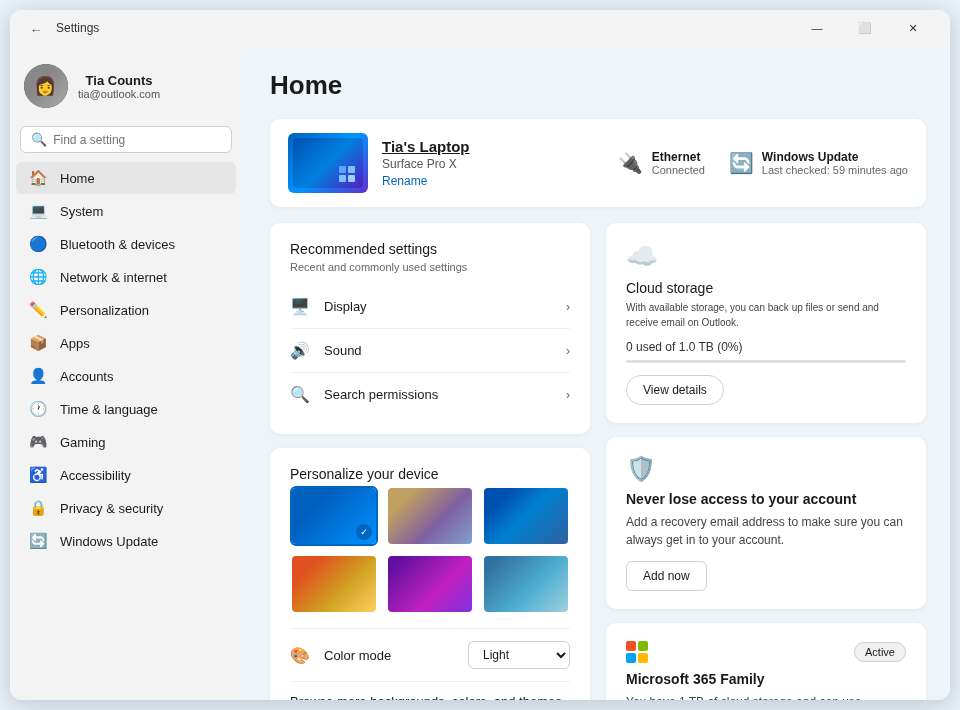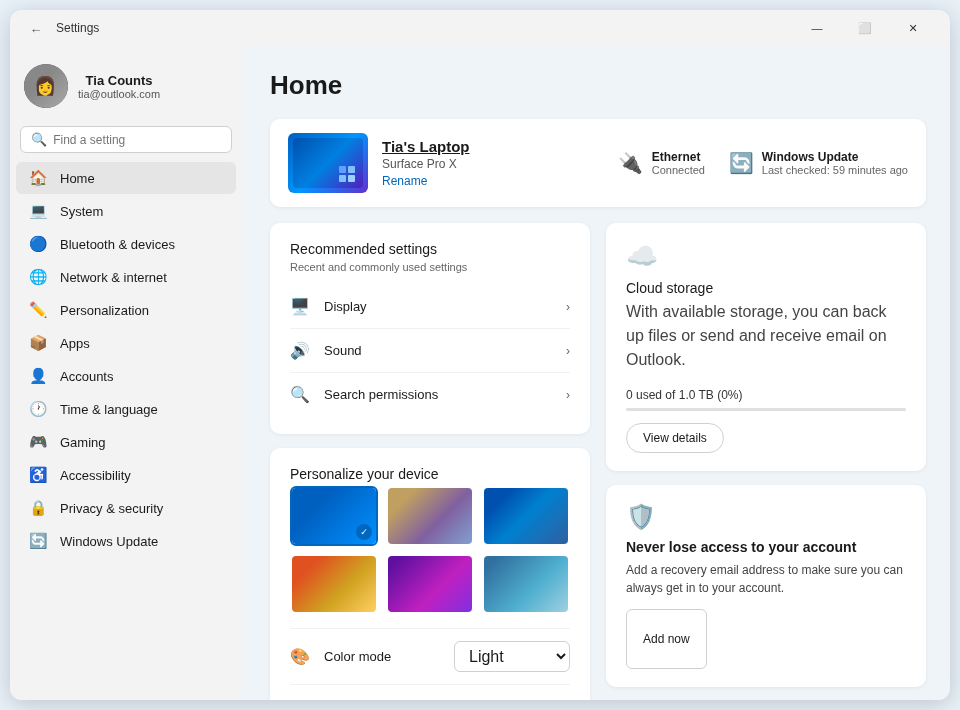--- a/index.html
+++ b/index.html
@@ -280,41 +280,41 @@
     
     .setting-row {
       display: flex;
       align-items: center;
       padding: 12px 0;
       border-top: 1px solid #f0f0f0;
     }
     .setting-row-icon { width: 22px; margin-right: 12px; font-size: 16px; color: #555; }
     .setting-row-label { flex: 1; font-size: 13px; color: #1a1a1a; }
     .setting-row select {
-      font-size: 16px;
+      font-size: 12px;
       border: 1px solid #d0d0d0;
       border-radius: 6px;
       padding: 5px 28px 5px 10px;
       background: white;
       cursor: pointer;
       color: #1a1a1a;
       appearance: auto;
     }
     .browse-row {
       display: flex;
       align-items: center;
       padding: 12px 0;
       border-top: 1px solid #f0f0f0;
       cursor: pointer;
     }
     .browse-label { flex: 1; font-size: 13px; color: #1a1a1a; }
 
     
     .cloud-icon { font-size: 26px; color: #0067c0; margin-bottom: 8px; }
-    .cloud-desc { font-size: 16px; color: #444; margin-bottom: 16px; line-height: 1.5; }
+    .cloud-desc { font-size: 10px; color: #444; margin-bottom: 10px; line-height: 1.5; }
     .storage-text { font-size: 12px; color: #333; margin-bottom: 6px; }
     .storage-bar {
       height: 3px;
       background: #e0e0e0;
       border-radius: 2px;
       margin-bottom: 12px;
     }
     .storage-fill {
       height: 3px;
       background: #0067c0;
@@ -331,21 +331,21 @@
       color: #1a1a1a;
     }
 
     .shield-icon { font-size: 24px; color: #0067c0; margin-bottom: 8px; }
     .account-title { font-size: 14px; font-weight: 600; color: #1a1a1a; margin-bottom: 6px; }
     .account-desc { font-size: 12px; color: #444; margin-bottom: 12px; line-height: 1.5; }
     .add-btn {
       border: 1px solid #d0d0d0;
       background: white;
       border-radius: 6px;
-      padding: 22px 16px;
+      padding: 7px 16px;
       font-size: 12px;
       cursor: pointer;
       color: #1a1a1a;
     }
 
     
     .m365-header { display: flex; align-items: center; justify-content: space-between; margin-bottom: 8px; }
     .m365-logo {
       display: grid;
       grid-template-columns: 1fr 1fr;

